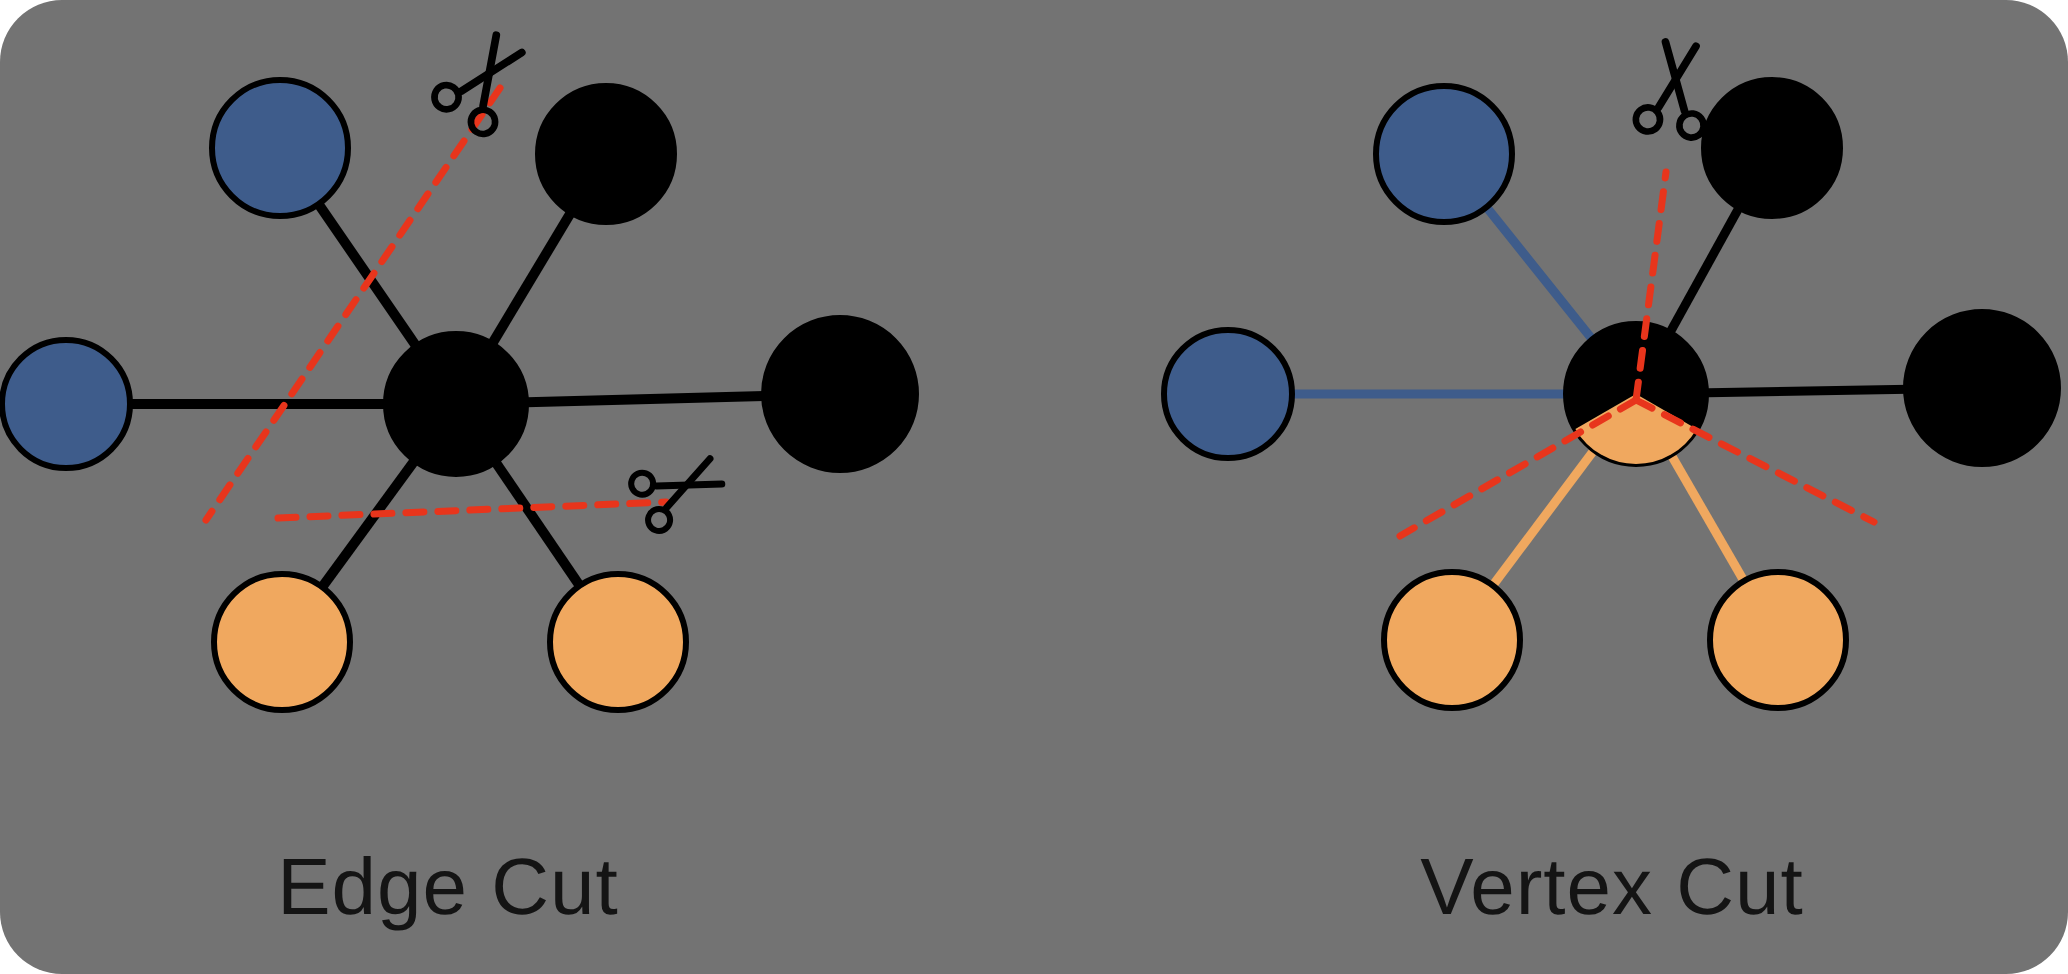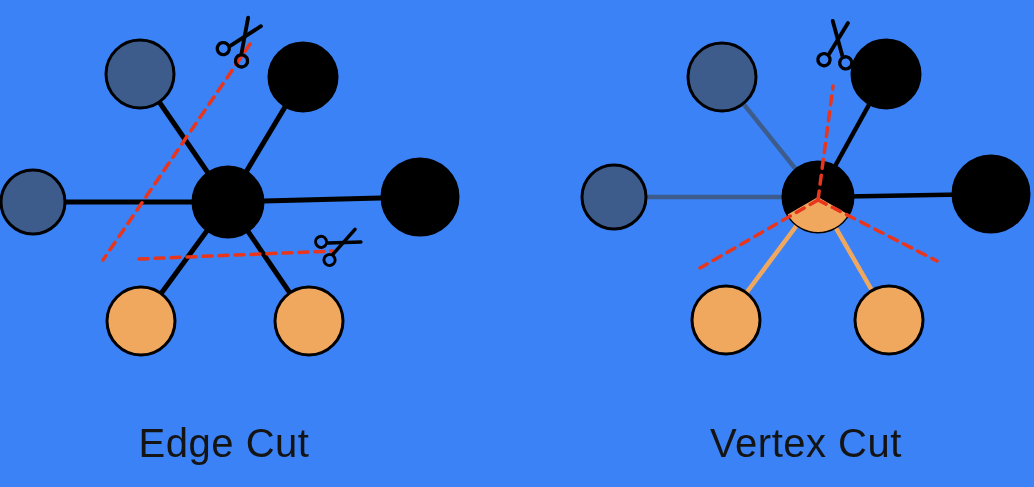--- a/index.html
+++ b/index.html
@@ -4,22 +4,23 @@
 <style>
   html, body {
     margin: 0;
     padding: 0;
     background: #ffffff;
   }
   .canvas {
     position: relative;
     width: 1034px;
     height: 487px;
-    background: #3b82f6;
+    background: #737373;
     overflow: hidden;
+    border-radius: 31px;
   }
   svg {
     display: block;
   }
   text.diagram-label {
     font-family: "Liberation Sans", sans-serif;
     font-size: 40px;
     fill: #141414;
     text-anchor: middle;
     letter-spacing: 0.5px;

